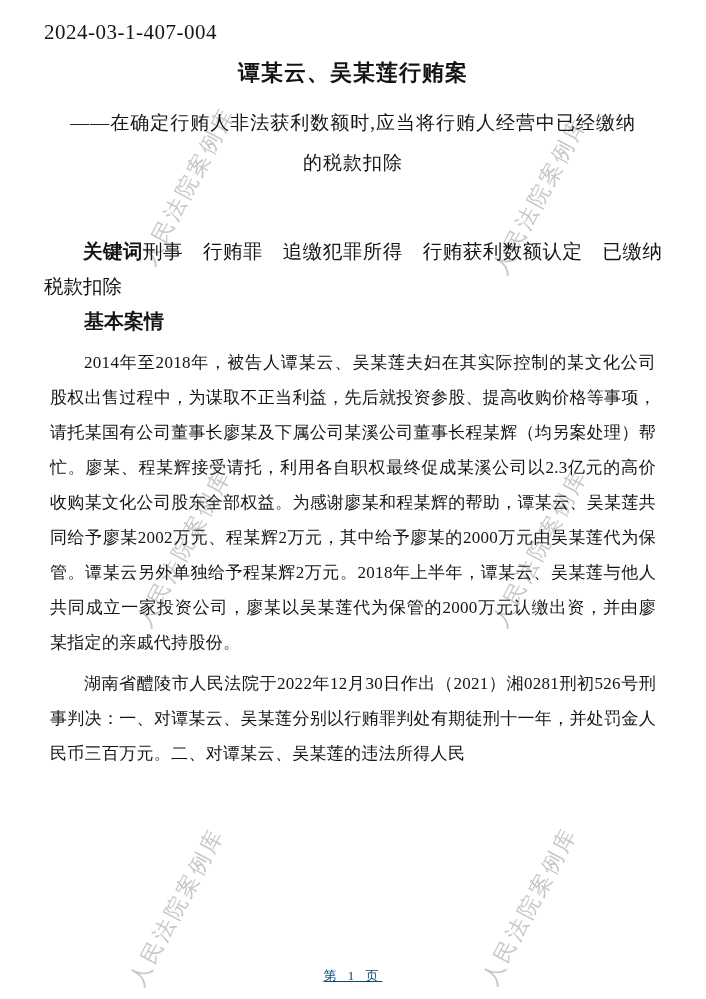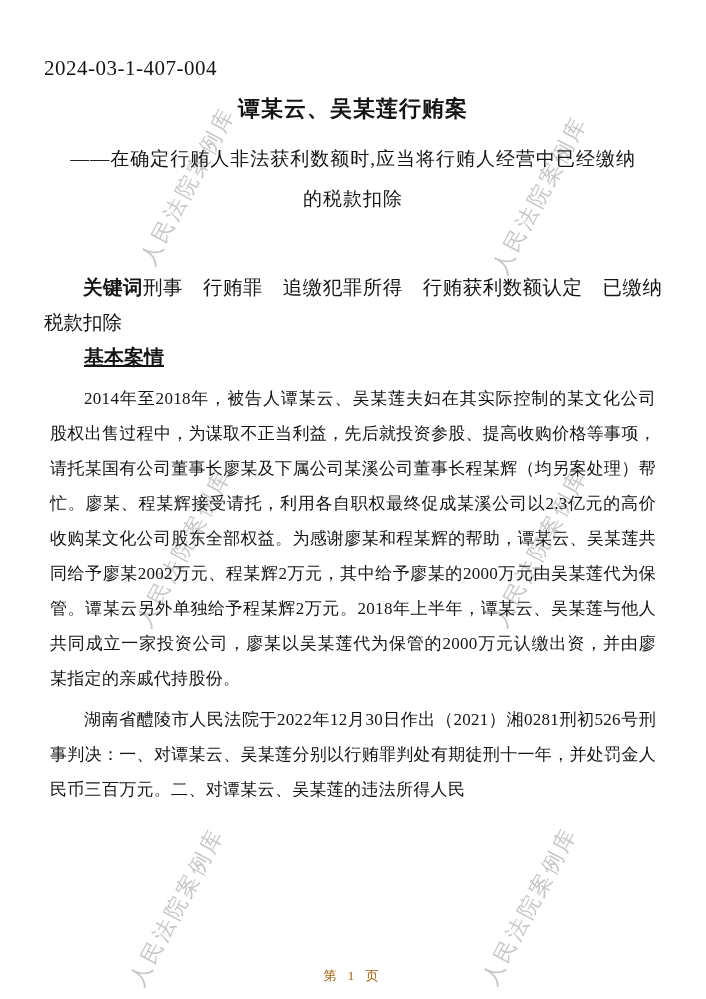--- a/index.html
+++ b/index.html
@@ -28,21 +28,21 @@
     position: absolute;
     color: #c7c7c7;
     font-size: 22px;
     letter-spacing: 3px;
     white-space: nowrap;
     transform: translate(-50%, -50%) rotate(-62deg);
     font-family: "Liberation Serif", "DejaVu Serif", serif;
     user-select: none;
   }
   .doc-number {
-    padding-top: 56px;
+    padding-top: 20px;
     font-size: 21px;
     letter-spacing: 0.5px;
   }
   .case-title {
     margin: 13px 0 0 0;
     text-align: center;
     font-size: 22px;
     font-weight: bold;
     letter-spacing: 1px;
   }
@@ -66,40 +66,40 @@
     font-family: Liberation Sans, sans-serif;
     font-size: 19.5px;
   }
   .section-heading {
     margin: 0;
     font-size: 20px;
     font-weight: bold;
     font-family: "Liberation Sans", "DejaVu Sans", sans-serif;
     text-indent: 2em;
     line-height: 35px;
-    text-decoration: underline;
   }
   .body-para {
     margin: 6px;
     font-size: 17px;
     line-height: 35px;
     text-indent: 2em;
     text-align: justify;
     letter-spacing: 0.3px;
   }
   .page-footer {
     position: absolute;
     z-index: 2;
     bottom: 14px;
     left: 0;
     width: 100%;
     text-align: center;
     font-size: 13px;
     letter-spacing: 4px;
-    color: #a16207;
+    color: #0c4a6e;
+    text-decoration: underline;
   }
 </style>
 </head>
 <body>
 
 <div class="page">
 
   <div class="watermark-layer">
     <span class="watermark" style="left:188px; top:186px;">人民法院案例库</span>
     <span class="watermark" style="left:540px; top:195px;">人民法院案例库</span>

